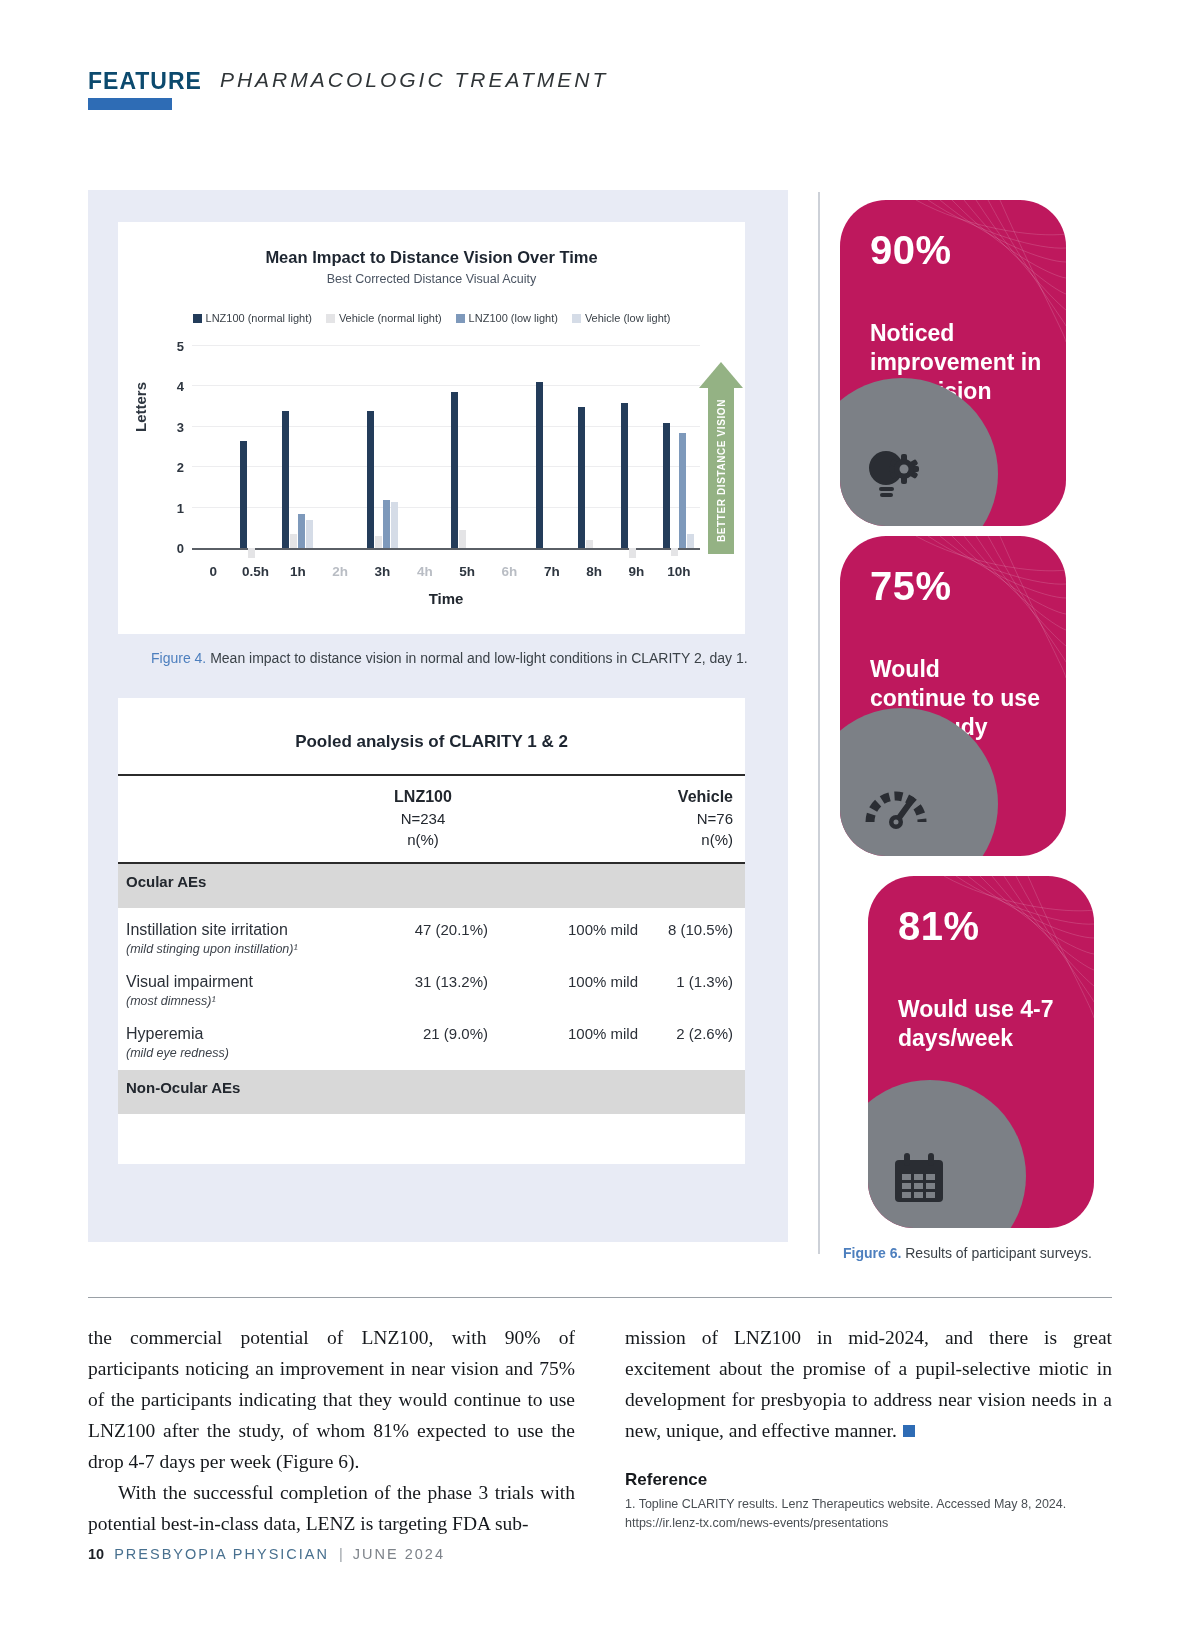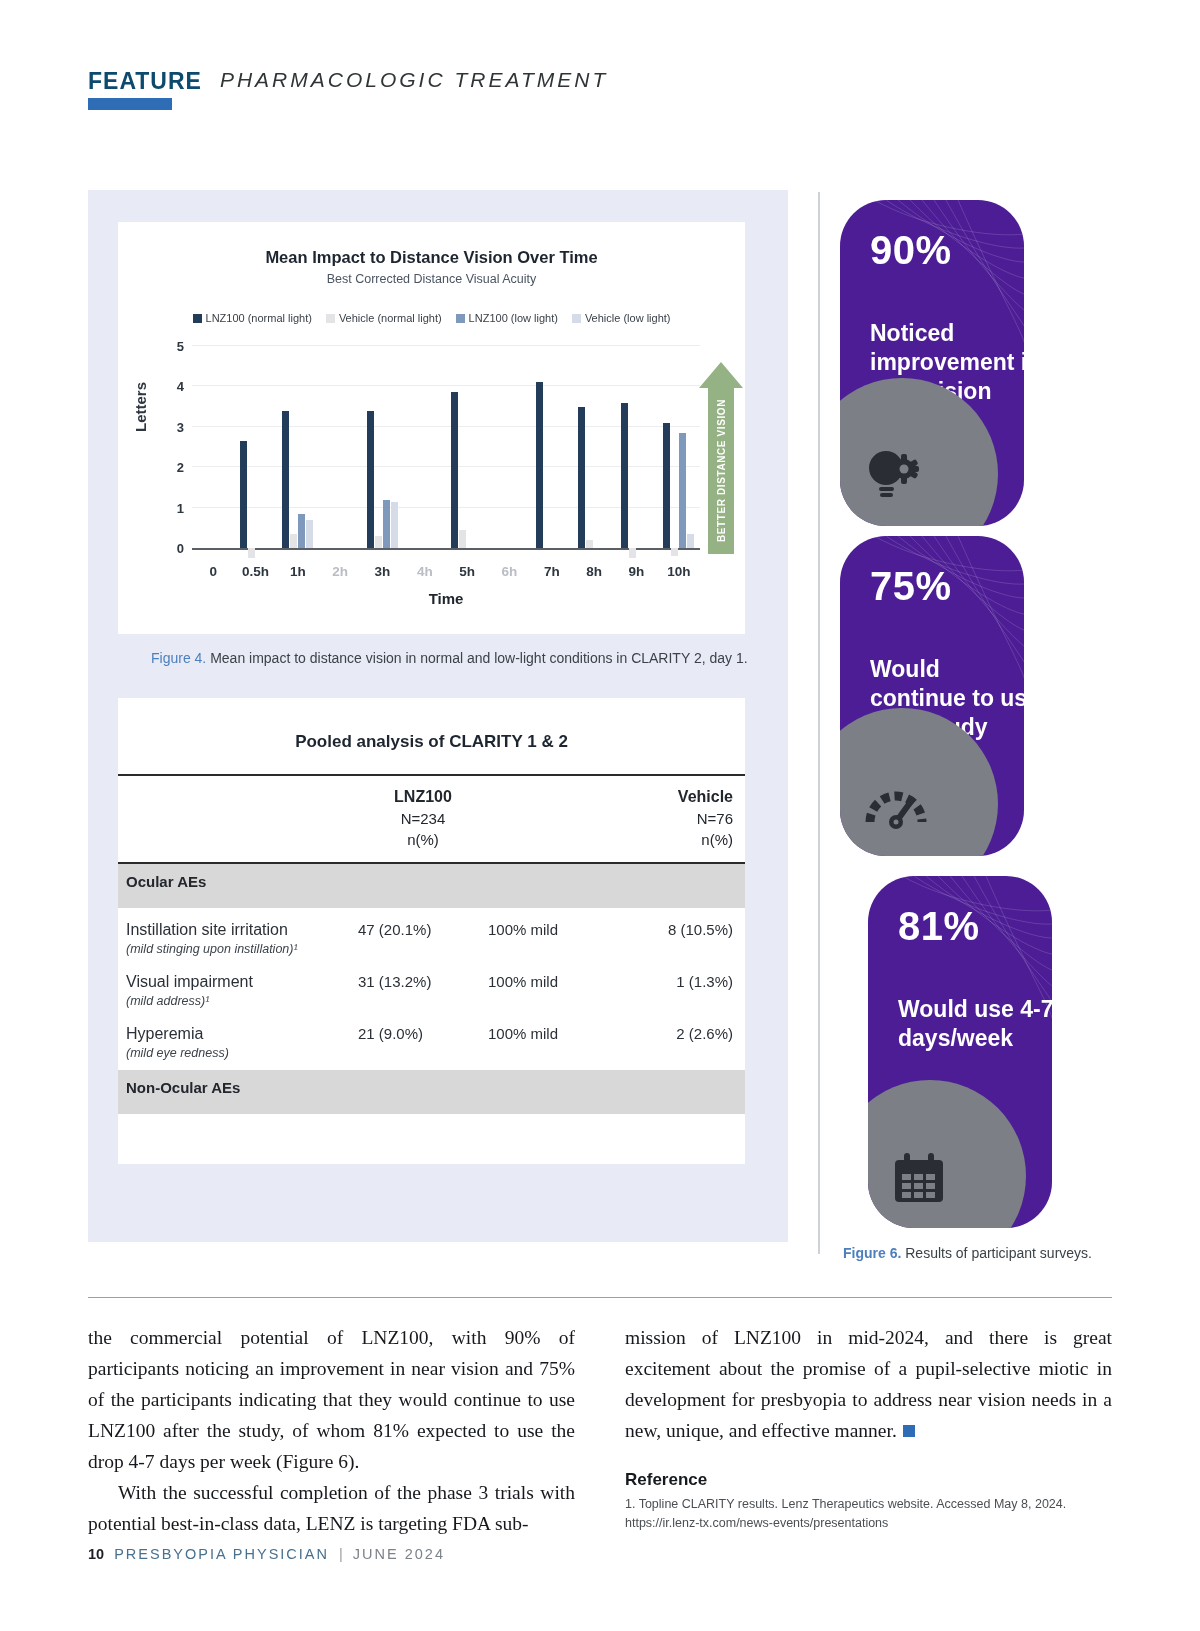--- a/index.html
+++ b/index.html
@@ -57,27 +57,27 @@
   .t-head { display:grid; grid-template-columns:240px 130px 150px 1fr; padding:10px 0 12px 0;
             border-bottom:2px solid #2b2b2b; font-size:15px; color:#22272e; line-height:1.4; }
   .t-head .c2 { text-align:center; }
   .t-head .c4 { text-align:right; padding-right:12px; }
   .t-head b { font-size:16px; }
   .band { background:#d8d8d8; font-weight:bold; font-size:15px; color:#22272e; padding:9px 0 18px 8px; }
   .t-row { display:grid; grid-template-columns:240px 130px 150px 1fr; padding:13px 0 4px 0; }
   .t-row .c1 { padding-left:8px; }
   .t-row .name { font-size:16px; color:#2b3038; }
   .t-row .sub { font-size:12.5px; font-style:italic; color:#3d434b; margin-top:3px; }
-  .t-row .c2, .t-row .c3 { text-align:left; font-size:15px; color:#2b3038; }
+  .t-row .c2, .t-row .c3 { text-align:right; font-size:15px; color:#2b3038; }
   .t-row .c4 { text-align:right; padding-right:12px; font-size:15px; color:#2b3038; }
 
   
   .v-divider { position:absolute; left:818px; top:192px; width:2px; height:1062px; background:#cdd1d8; }
   .sidebar { position:absolute; left:840px; top:200px; width:222px; }
-  .stat-card { position:relative; width:184px; background:#4c1d95; border-radius:46px; overflow:hidden; color:#fff; }
+  .stat-card { position:relative; width:226px; background:#be185d; border-radius:46px; overflow:hidden; color:#fff; }
   .card-1 { height:326px; }
   .card-2 { height:320px; margin-top:10px; }
   .card-3 { height:352px; margin-top:20px;margin-left:28px; }
   .deco-lines { position:absolute; top:0; right:0; }
   .card-pct { position:relative; margin:28px 0 0 30px; font-size:40px; font-weight:bold; letter-spacing:0.5px; }
   .card-text { position:relative; margin:46px 0 0 30px; width:172px; font-size:23px; font-weight:bold; line-height:1.26; }
   .card-circle { position:absolute; left:-34px; bottom:-44px; width:192px; height:192px; border-radius:50%;
                  background:#7c8086; }
   .card-icon { position:absolute; left:22px; bottom:20px; }
   .caption-fig6 { left:843px; top:1245px; width:300px; position:absolute; font-size:14px; color:#3b4248; }
@@ -246,21 +246,21 @@
             <div class="sub">(mild stinging upon instillation)¹</div>
             </div>
           <div class="c2">47 (20.1%)</div>
           <div class="c3">100% mild</div>
           <div class="c4">8 (10.5%)</div>
         </div>
 
         <div class="t-row">
           <div class="c1">
               <div class="name">Visual impairment</div>
-            <div class="sub">(mild address)¹</div>
+            <div class="sub">(most dimness)¹</div>
             </div>
           <div class="c2">31 (13.2%)</div>
           <div class="c3">100% mild</div>
           <div class="c4">1 (1.3%)</div>
         </div>
 
         <div class="t-row" style="padding-bottom:10px;">
           <div class="c1">
               <div class="name">Hyperemia</div>
             <div class="sub">(mild eye redness)</div>

